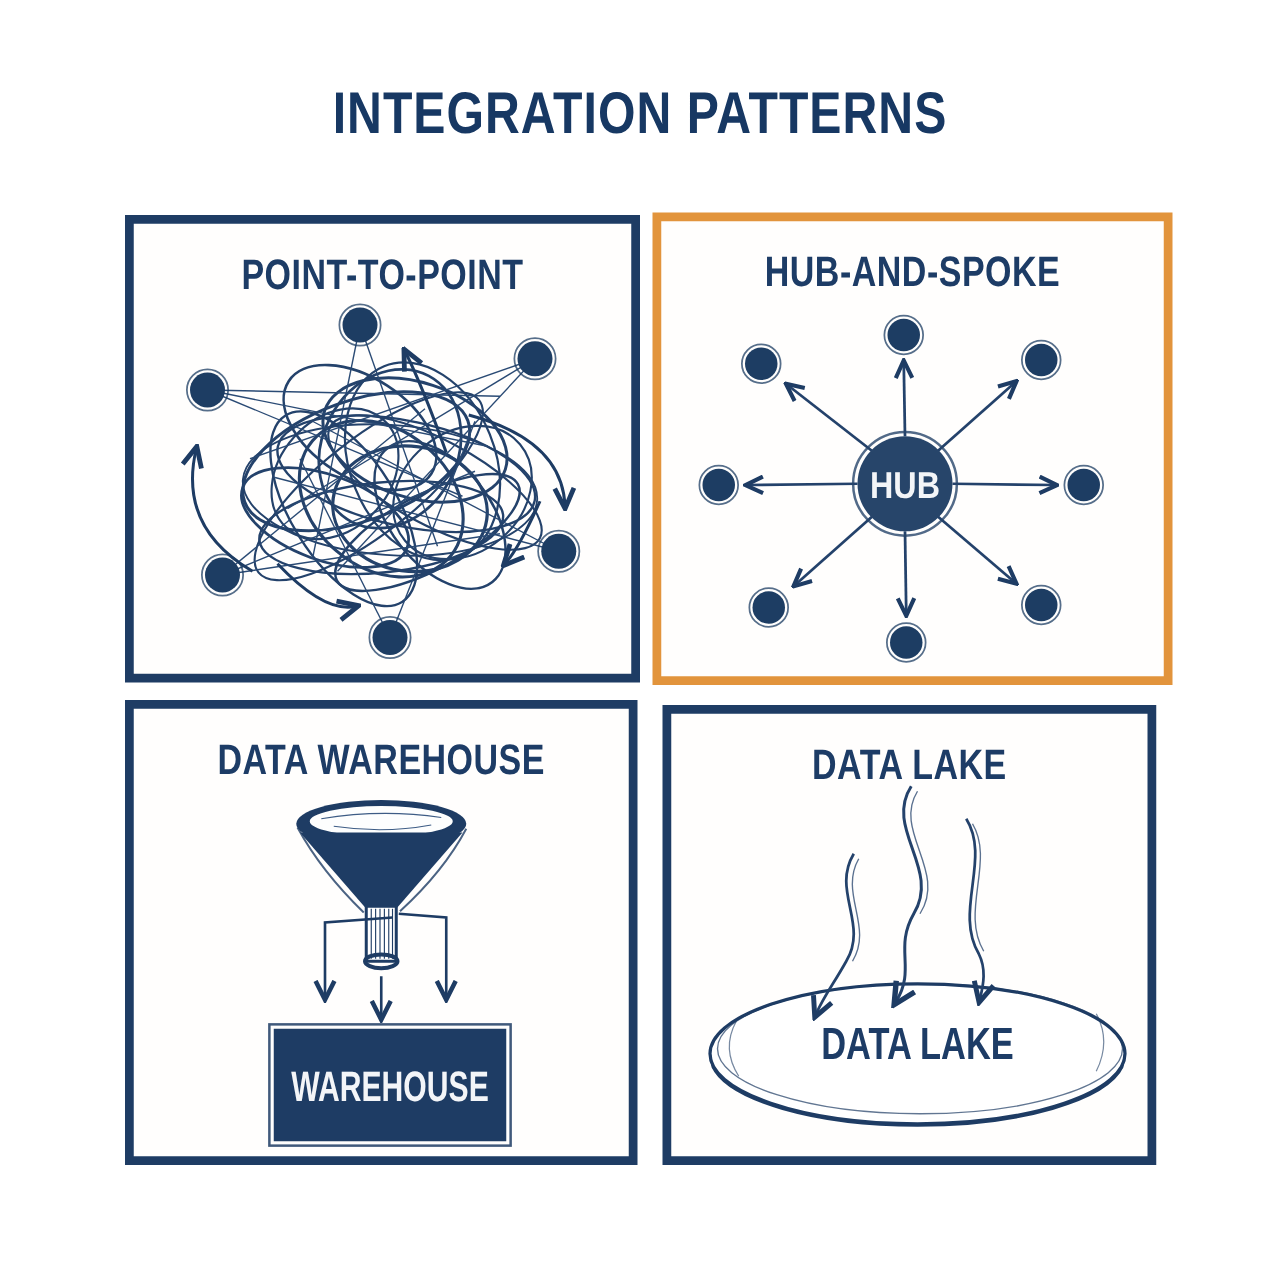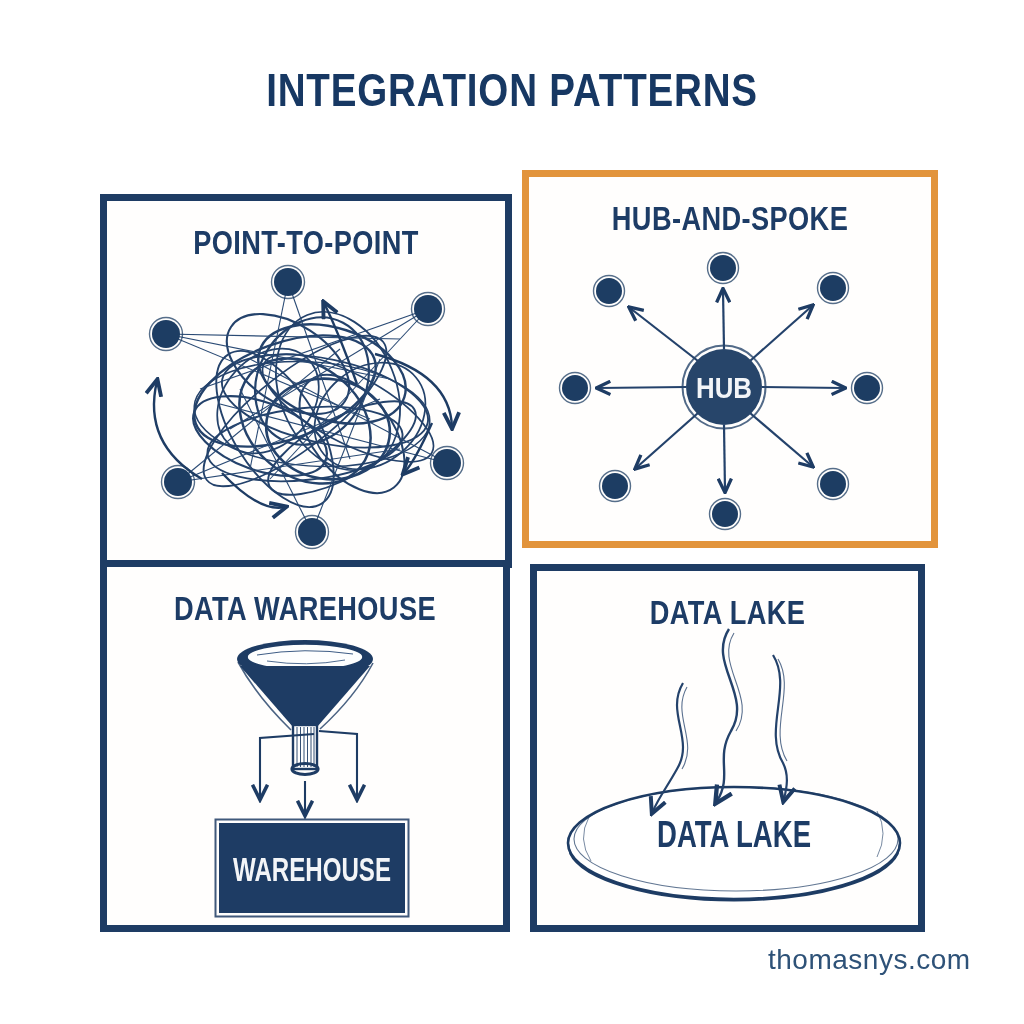--- a/index.html
+++ b/index.html
@@ -9,21 +9,21 @@
   }
   .title{
     position:absolute;left:0;top:62px;width:1024px;text-align:center;
     font-size:47px;font-weight:bold;color:#173863;
     transform:scaleX(0.82);transform-origin:512px center;
     letter-spacing:1px;white-space:nowrap;
   }
   .quad{position:absolute;background:#fffefd;box-sizing:border-box;}
   .quad.navy{border:7px solid #1e3c64;}
   .quad.orange{border:7px solid #e2943c;}
-  #q-p2p{left:100px;top:172px;width:412px;height:374px;margin-top:22px;}
+  #q-p2p{left:100px;top:172px;width:412px;height:374px;}
   #q-hub{left:522px;top:170px;width:416px;height:378px;}
   #q-dwh{left:100px;top:560px;width:410px;height:372px;}
   #q-lake{left:530px;top:564px;width:395px;height:368px;}
   .quad-label{
     position:absolute;left:0;top:22px;width:100%;text-align:center;
     font-size:34px;font-weight:bold;color:#1d3c66;
     transform:scaleX(0.8);transform-origin:center;
     letter-spacing:0.5px;white-space:nowrap;
   }
   .illus{position:absolute;left:0;top:0;width:100%;height:100%;}
@@ -242,15 +242,14 @@
         <path d="M 192 58 C 170 92, 216 124, 194 160 C 178 188, 196 204, 180 230" stroke-width="2.4" marker-end="url(#arrD)"></path>
         <path d="M 197 62 C 177 94, 221 126, 199 160" stroke-width="1.1" opacity="0.75"></path>
         <path d="M 236 84 C 256 116, 226 158, 246 192 C 252 204, 250 216, 247 228" stroke-width="2.2" marker-end="url(#arrD)"></path>
         <path d="M 241 88 C 259 118, 231 158, 250 190" stroke-width="1.1" opacity="0.75"></path>
       </g>
       <text x="197" y="276" text-anchor="middle" font-size="36" fill="#1d3c66" textLength="154" lengthAdjust="spacingAndGlyphs">DATA LAKE</text>
     </svg>
     <div class="quad-label">DATA LAKE</div>
   </div>
 
-  <div class="watermark">thomasnys.com</div>
 
 </div>
 
 </body></html>

